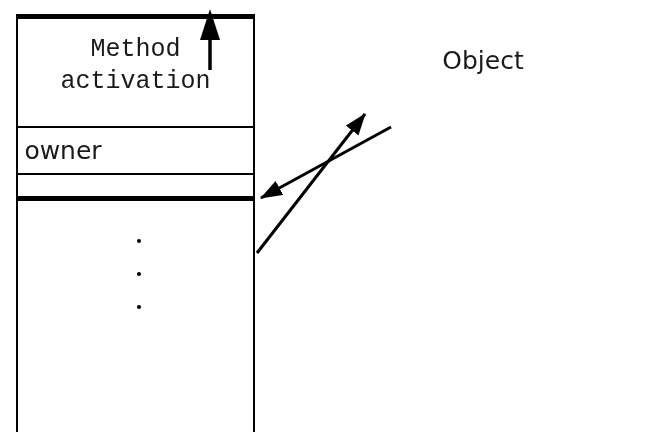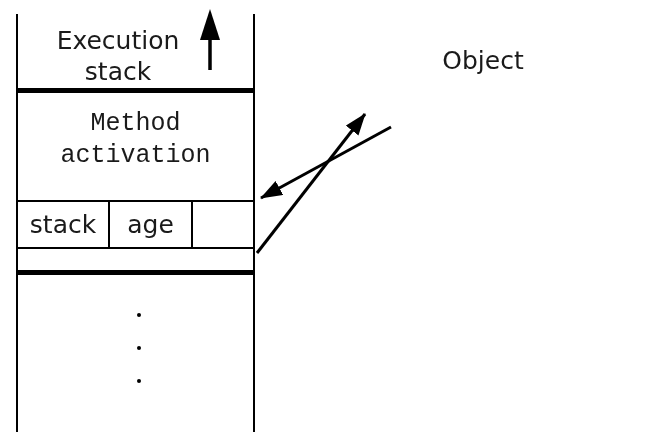--- a/index.html
+++ b/index.html
@@ -118,33 +118,29 @@
     pointer-events: none;
   }
 </style>
 </head>
 <body>
 
 <div class="canvas">
 
   <div class="stack">
 
-    <div class="exec-header">
-      <div class="exec-label">Execution stack</div>
-    </div>
 
     <div class="divider-thick"></div>
 
     <div class="method-cell">
       <div class="method-label">Method activation</div>
     </div>
 
     <div class="stack-header-row">
-      <div class="cell-hash">stack</div>
-      <div class="cell-age">age</div>
+      <div class="cell-hash">owner</div>
     </div>
 
 
     <div class="empty-row"></div>
 
     <div class="divider-thick"></div>
 
     <div class="stack-dots">
       <span class="dot" style="left:119px; top:38px"></span>
       <span class="dot" style="left:119px; top:71px"></span>

